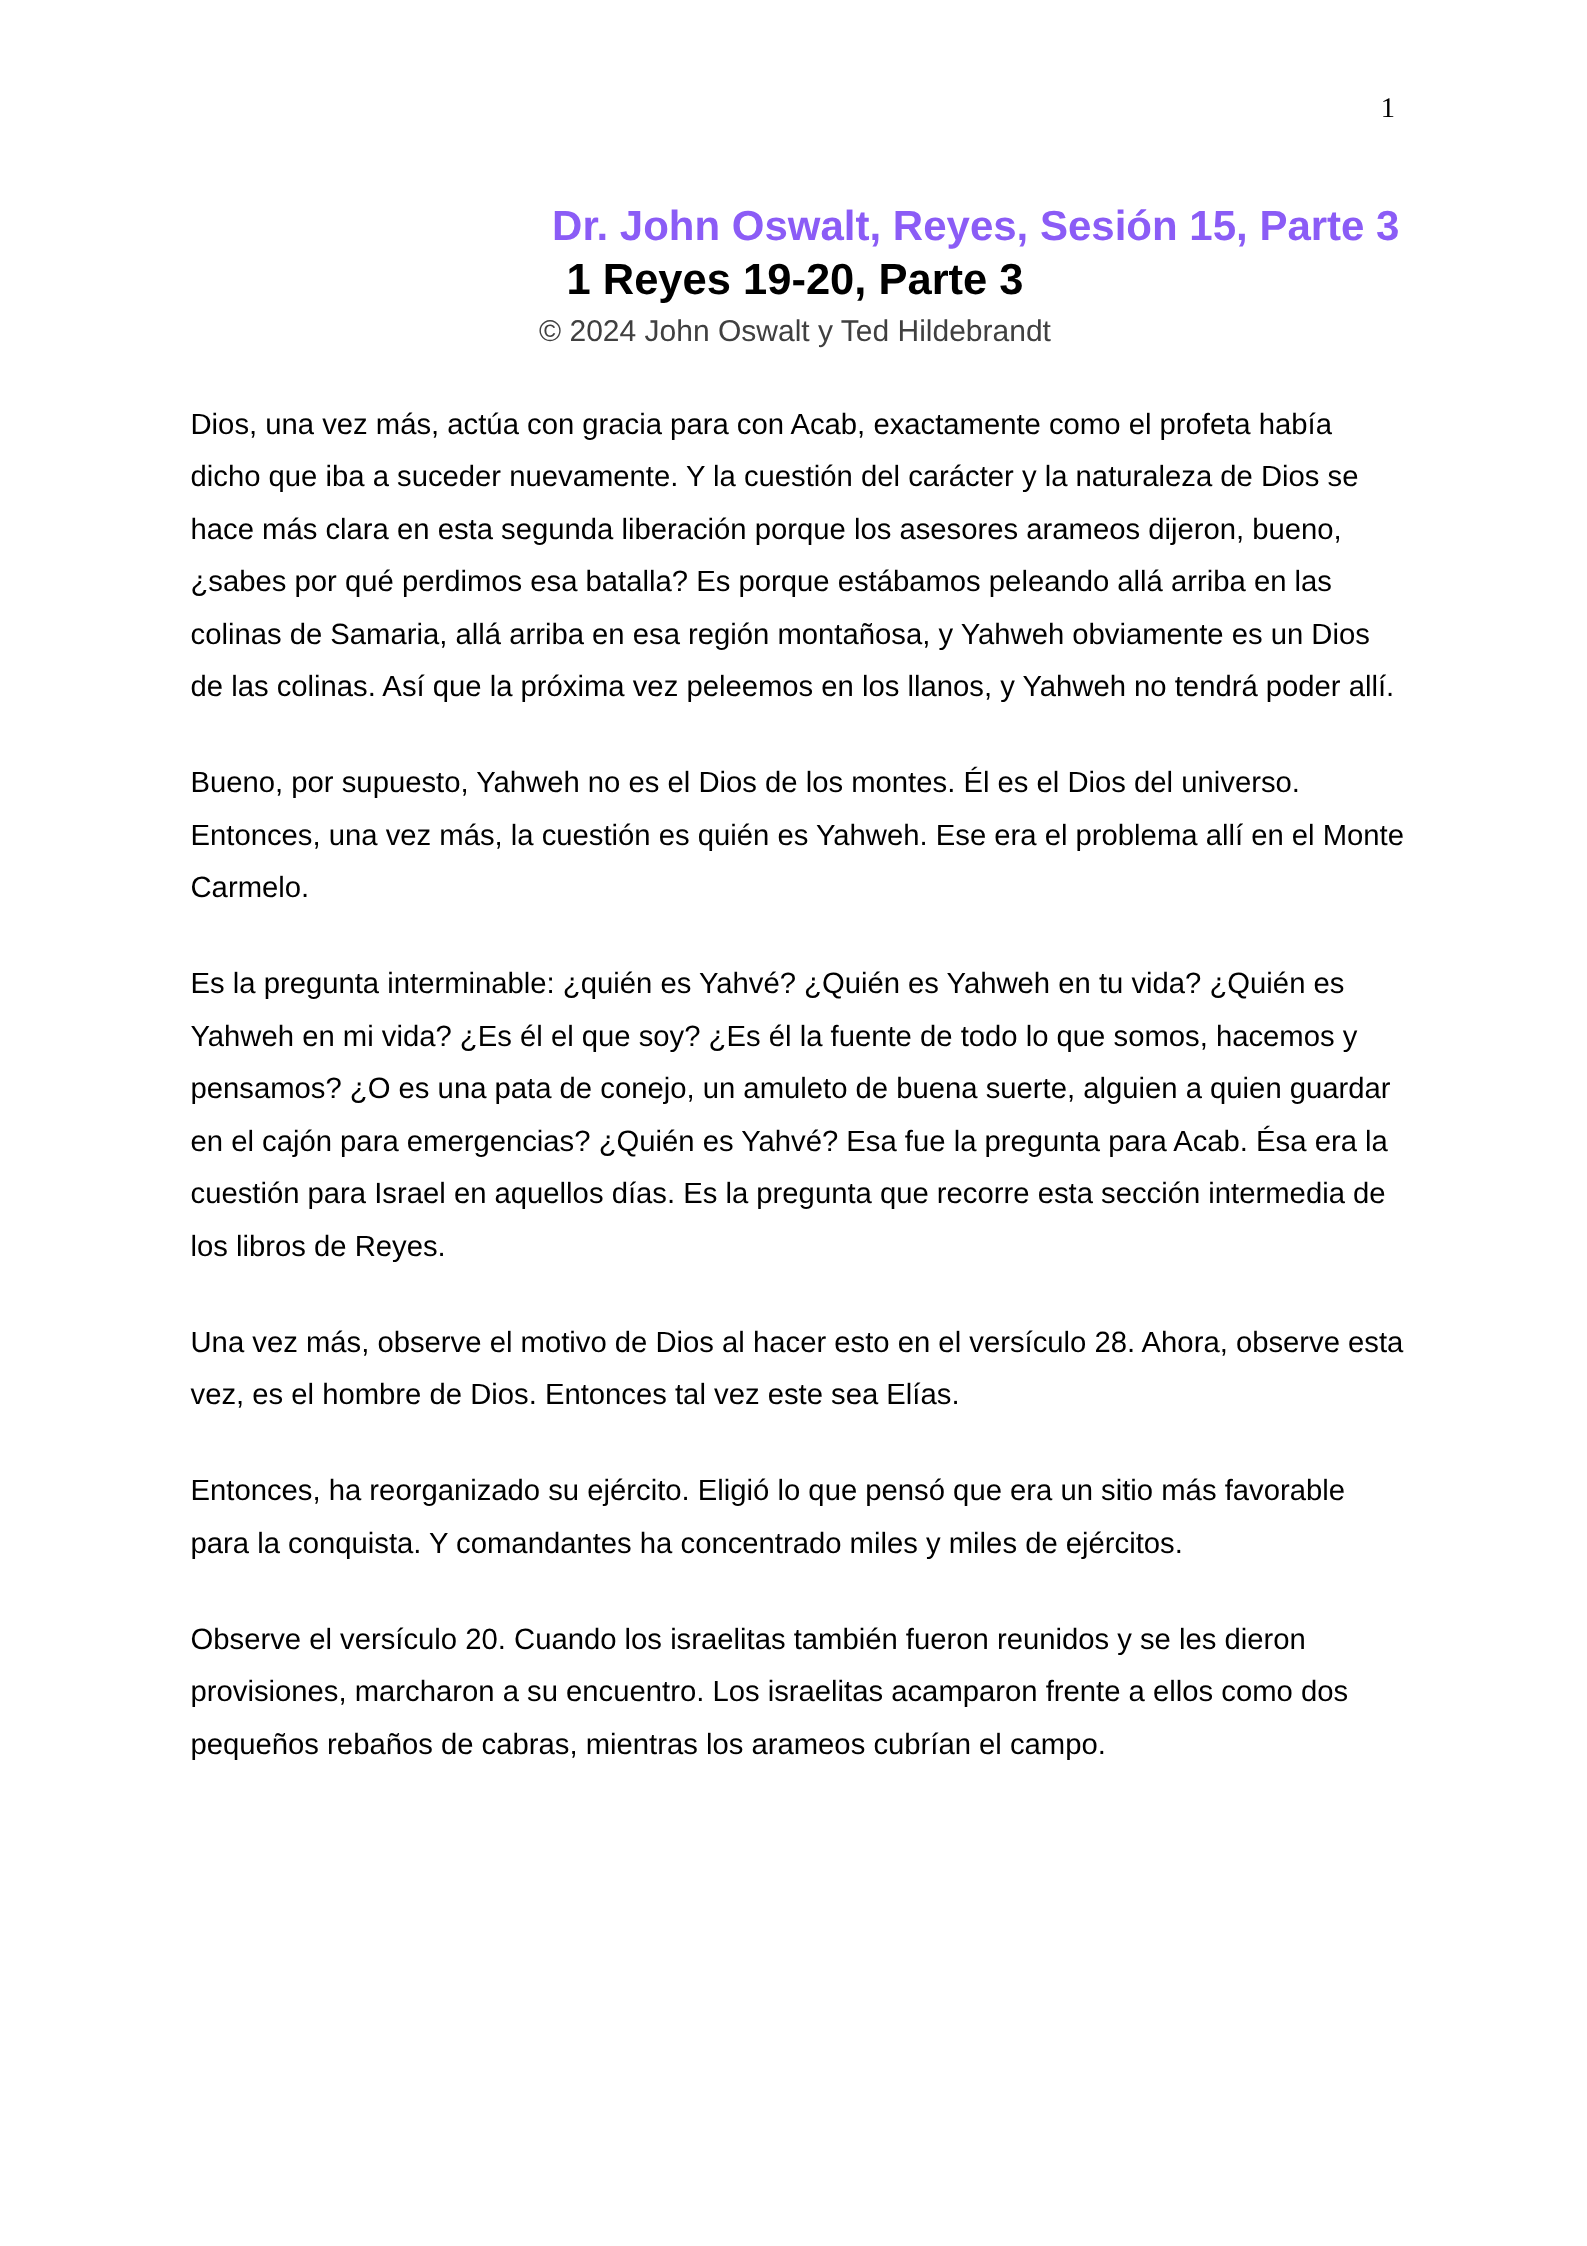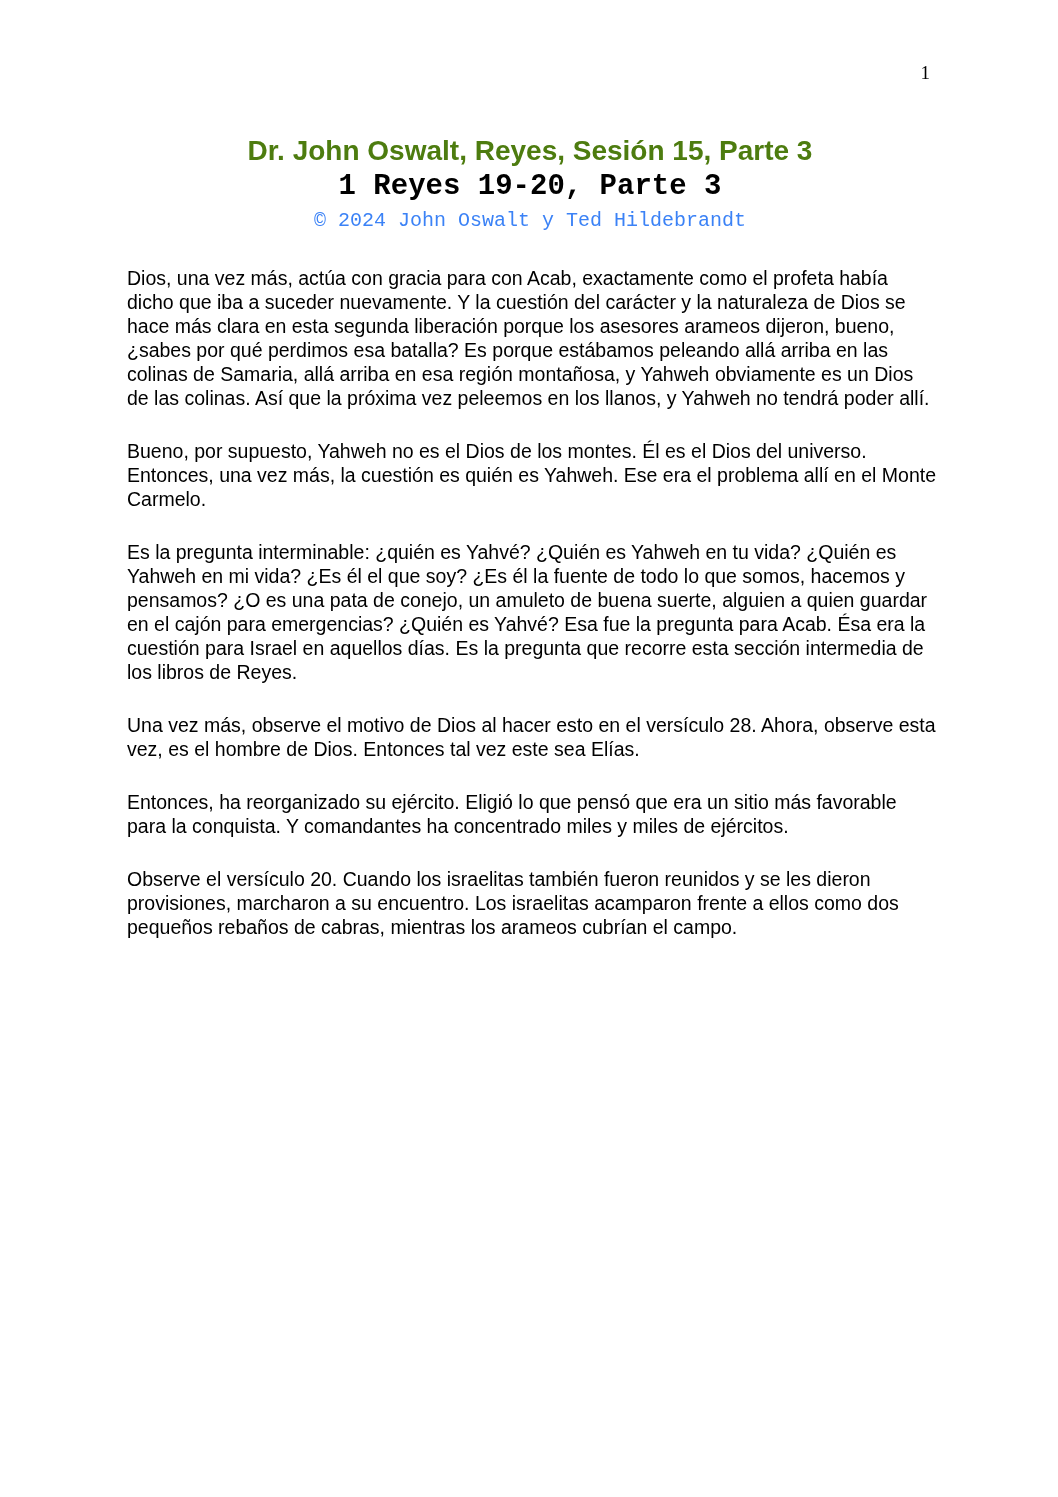--- a/index.html
+++ b/index.html
@@ -32,47 +32,48 @@
     top: 133px;
     left: 127px;
     width: 806px;
     text-align: center;
   }
   .title-line1 {
     font-family: "Liberation Sans", sans-serif;
     font-weight: 700;
     font-size: 28px;
     line-height: 1.3;
-    color: #4d7c0f;
+    color: #8b5cf6;
+    text-align: right;
   }
   .title-line2 {
-    font-family: Liberation Mono, monospace;
+    font-family: Liberation Sans, sans-serif;
     font-weight: 700;
     font-size: 29px;
     line-height: 1.25;
     color: #000000;
   }
   .copyright-line {
-    font-family: Liberation Mono, monospace;
+    font-family: Liberation Sans, sans-serif;
     font-weight: 400;
     font-size: 20px;
     line-height: 1.3;
     margin-top: 2px;
-    color: #3b82f6;
+    color: #404040;
   }
   .content {
     position: absolute;
     top: 266px;
     left: 127px;
     width: 812px;
   }
   .content p {
     font-family: "Liberation Sans", sans-serif;
     font-size: 19.5px;
-    line-height: 24px;
+    line-height: 35px;
     margin-bottom: 29px;
     text-align: left;
     color: #000000;
   }
 </style>
 </head>
 <body>
 
 <div class="page">
 

